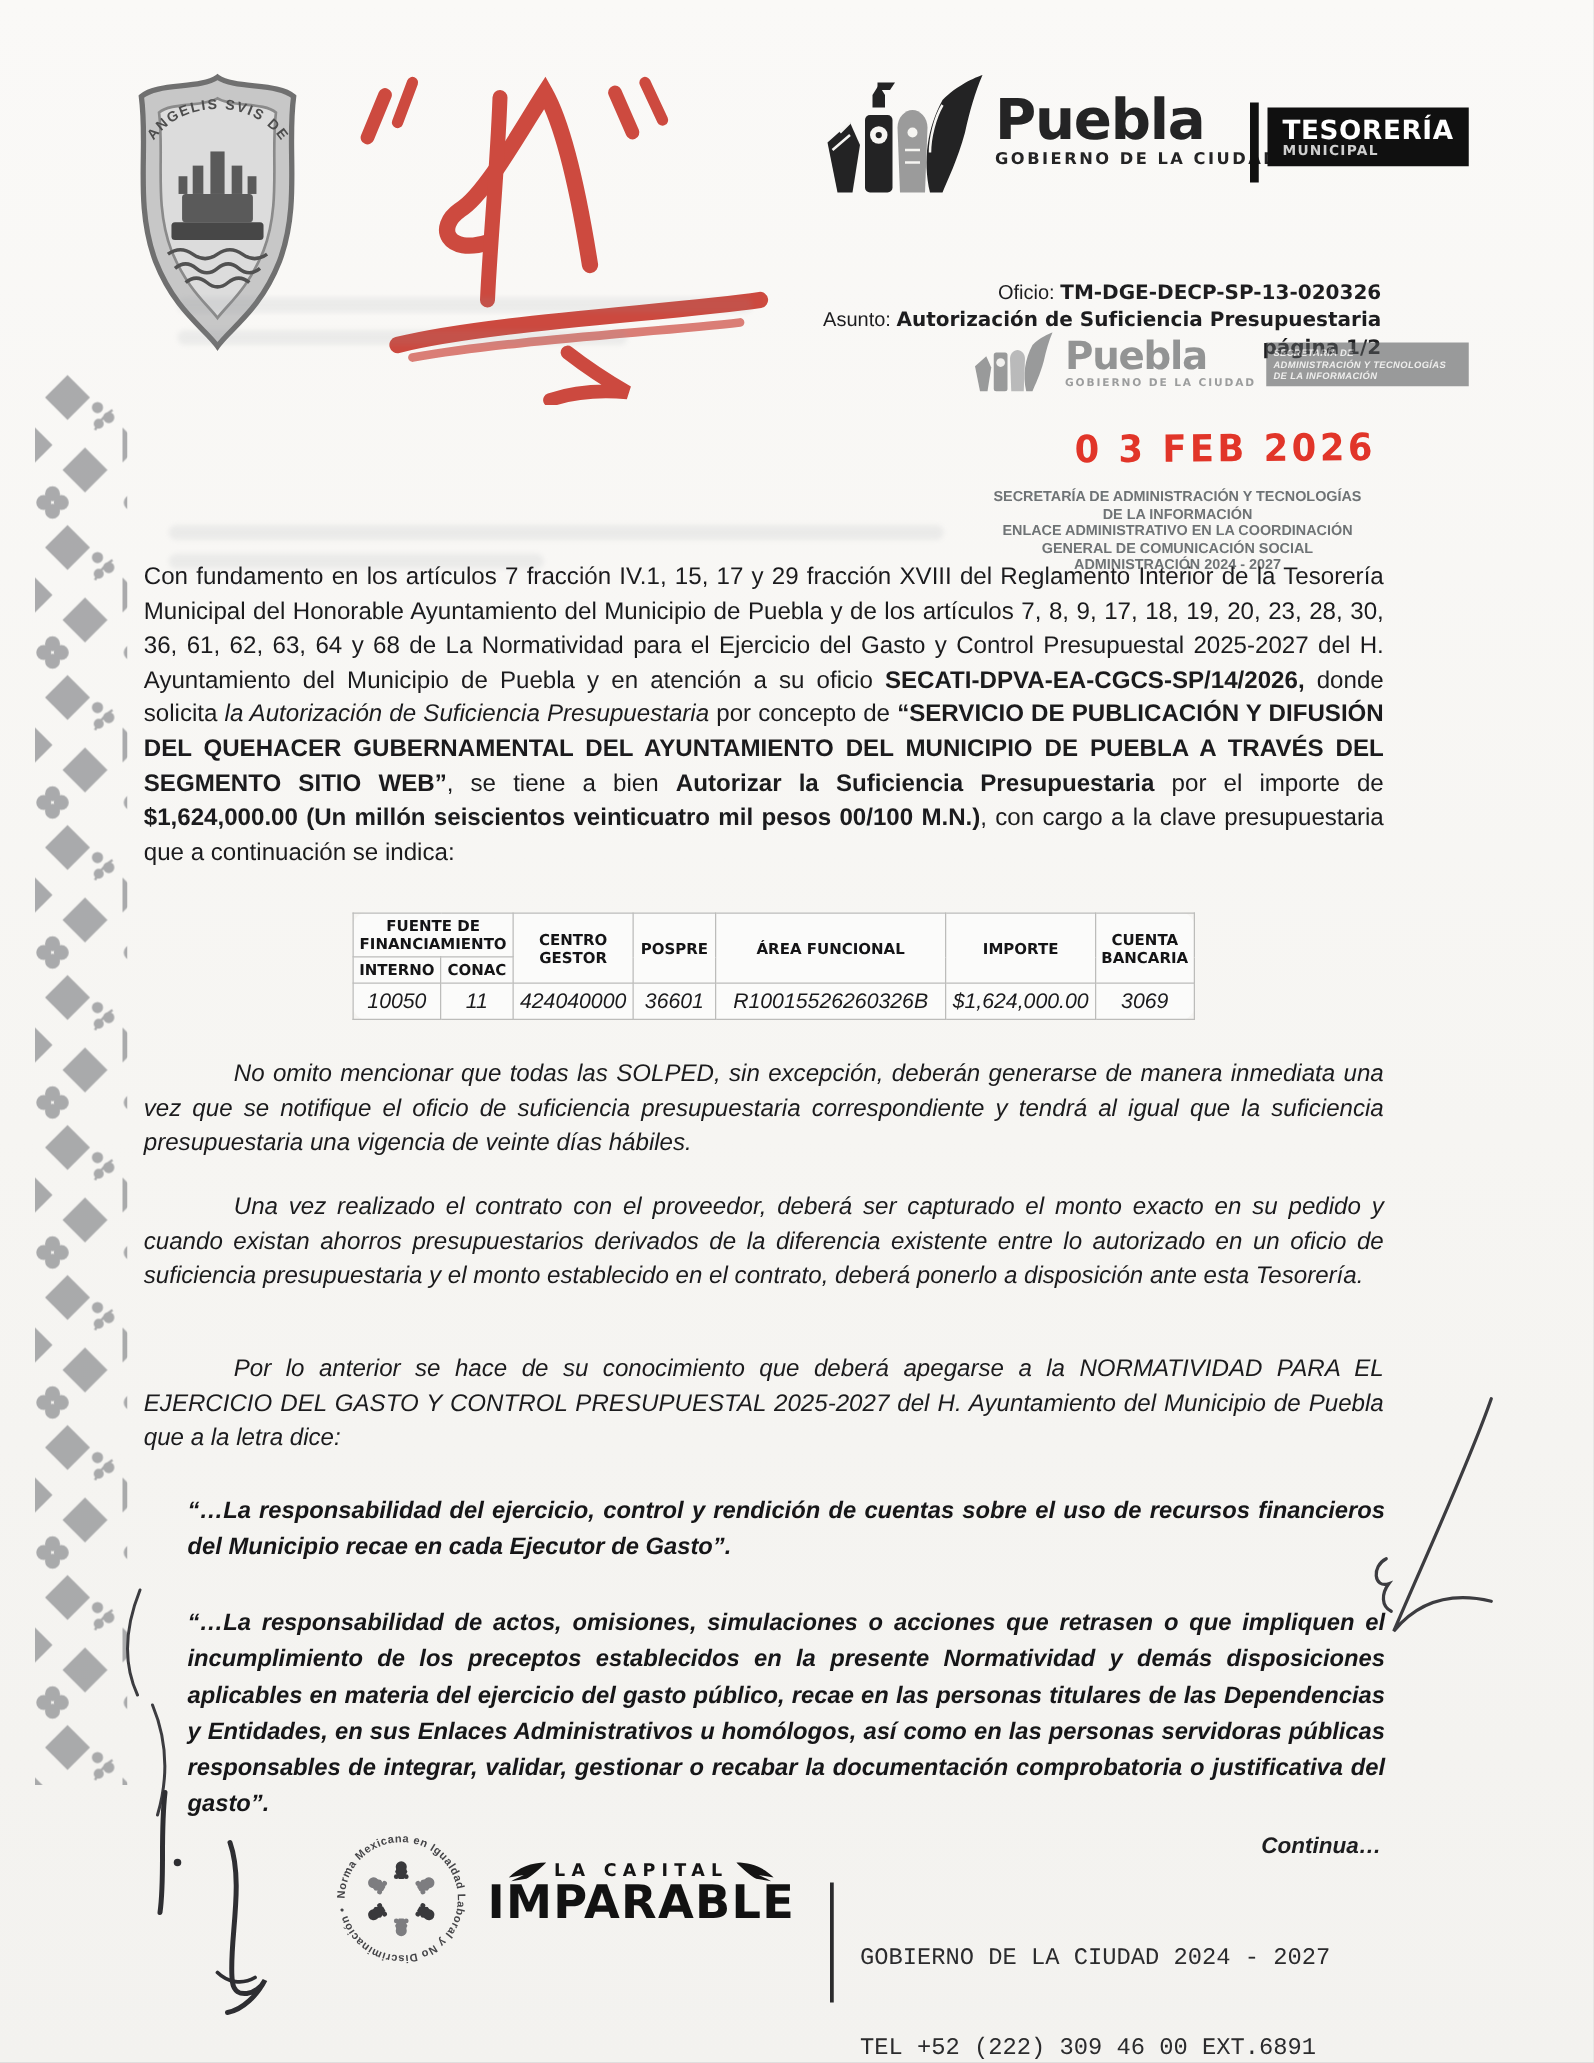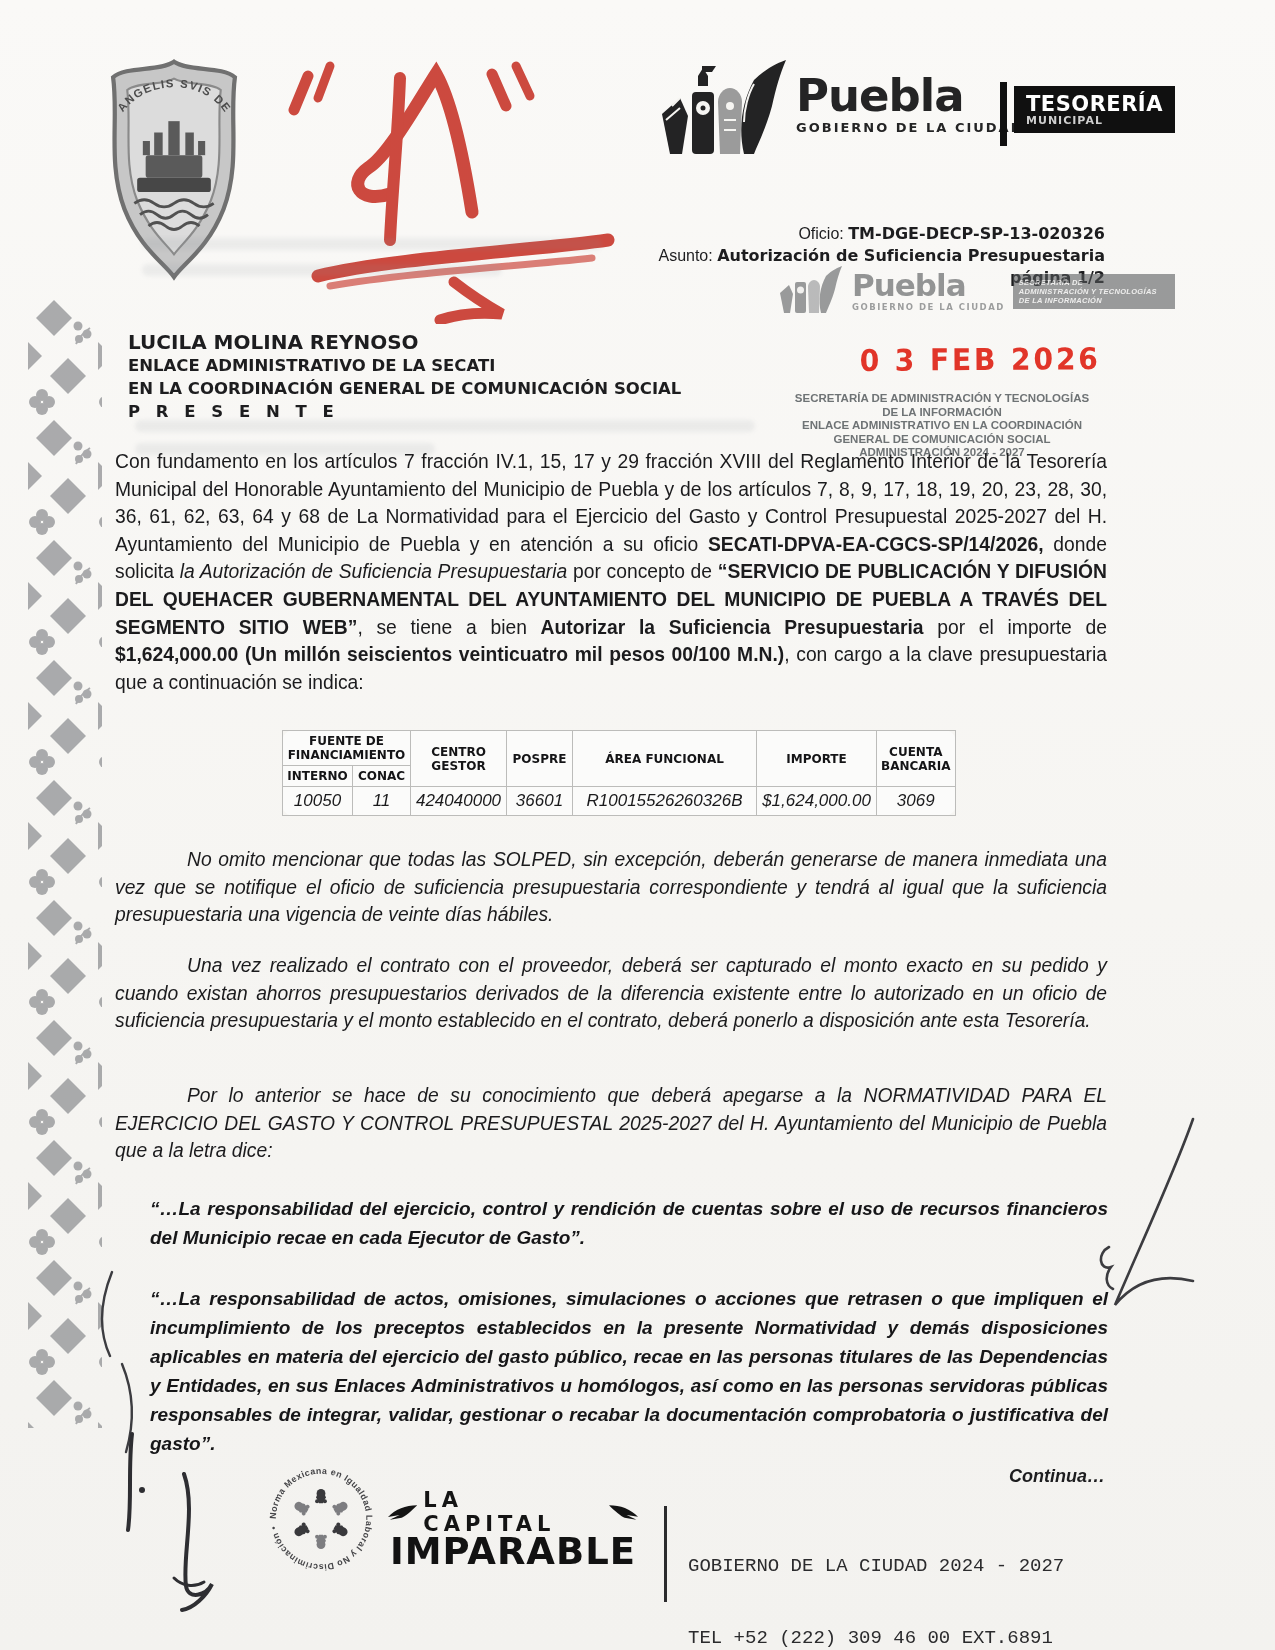--- a/index.html
+++ b/index.html
@@ -47,21 +47,21 @@
   
   table.budget{border-collapse:collapse;background:#fbfbfa;border-radius:12px;}
   table.budget th,table.budget td{border:1.5px solid #bcbcba;text-align:center;vertical-align:middle;}
   table.budget th{font-family:"DejaVu Sans",sans-serif;font-weight:700;font-size:12px;line-height:14px;padding:3px 4px;color:#141416;}
   table.budget td{font-size:17px;padding:4px 2px;color:#1a1a1c;font-style:italic;}
   
   .monoblock{font-family:"Liberation Mono",monospace;font-size:19px;line-height:24px;color:#2b2b2d;white-space:pre;}
   .fdivider{width:3px;height:96px;background:#2b2b2d;}
   .slogan{display:flex;flex-direction:column;align-items:center;}
   .slogan .row1{display:flex;align-items:center;gap:6px;}
-  .slogan .cap{font-family:"DejaVu Sans",sans-serif;font-weight:800;font-size:21px;letter-spacing:5px;color:#141414;}
+  .slogan .cap{font-family:"DejaVu Sans",sans-serif;font-weight:800;font-size:14px;letter-spacing:5px;color:#141414;}
   .slogan .imp{font-family:"DejaVu Sans",sans-serif;font-weight:800;font-size:37px;letter-spacing:1px;color:#121212;line-height:36px;margin-top:-2px;}
   
   .ghostline{position:absolute;background:#8d949b;opacity:.12;filter:blur(2px);border-radius:6px;height:12px;}
 </style>
 </head>
 <body>
 
 <div class="page">
 
   <svg class="abs" style="left:28px;top:298px;" width="74" height="1130" aria-hidden="true">
@@ -195,26 +195,20 @@
     <div>ENLACE ADMINISTRATIVO EN LA COORDINACIÓN</div>
     <div>GENERAL DE COMUNICACIÓN SOCIAL</div>
     <div>ADMINISTRACIÓN 2024 - 2027</div>
   </div>
 
   <div class="ghostline" style="left:142px;top:238px;width:460px;"></div>
   <div class="ghostline" style="left:142px;top:264px;width:360px;"></div>
   <div class="ghostline" style="left:135px;top:420px;width:620px;"></div>
   <div class="ghostline" style="left:135px;top:443px;width:300px;"></div>
 
-  <div class="abs" style="left:128px;top:330px;">
-    <div class="recname">LUCILA MOLINA REYNOSO</div>
-    <div class="recline">ENLACE ADMINISTRATIVO DE LA SECATI</div>
-    <div class="recline">EN LA COORDINACIÓN GENERAL DE COMUNICACIÓN SOCIAL</div>
-    <div class="recline present">P R E S E N T E</div>
-  </div>
 
   <div class="abs para" style="left:115px;top:448px;"><span>Con fundamento en los artículos 7 fracción IV.1, 15, 17 y 29 fracción XVIII del Reglamento Interior de la Tesorería Municipal del Honorable Ayuntamiento del Municipio de Puebla y de los artículos 7, 8, 9, 17, 18, 19, 20, 23, 28, 30, 36, 61, 62, 63, 64 y 68 de La Normatividad para el Ejercicio del Gasto y Control Presupuestal 2025-2027 del H. Ayuntamiento del Municipio de Puebla y en atención a su oficio </span><span class="seg-b">SECATI-DPVA-EA-CGCS-SP/14/2026,</span><span> donde solicita </span><span class="seg-i">la Autorización de Suficiencia Presupuestaria</span><span> por concepto de </span><span class="seg-b">“SERVICIO DE PUBLICACIÓN Y DIFUSIÓN DEL QUEHACER GUBERNAMENTAL DEL AYUNTAMIENTO DEL MUNICIPIO DE PUEBLA A TRAVÉS DEL SEGMENTO SITIO WEB”</span><span>, se tiene a bien </span><span class="seg-b">Autorizar la Suficiencia Presupuestaria</span><span> por el importe de </span><span class="seg-b">$1,624,000.00 (Un millón seiscientos veinticuatro mil pesos 00/100 M.N.)</span><span>, con cargo a la clave presupuestaria que a continuación se indica:</span></div>
 
   <table class="budget abs" style="left:282px;top:730px;">
     <colgroup>
       <col style="width:70px">
         <col style="width:58px">
         <col style="width:96px">
         <col style="width:66px">
         <col style="width:184px">

